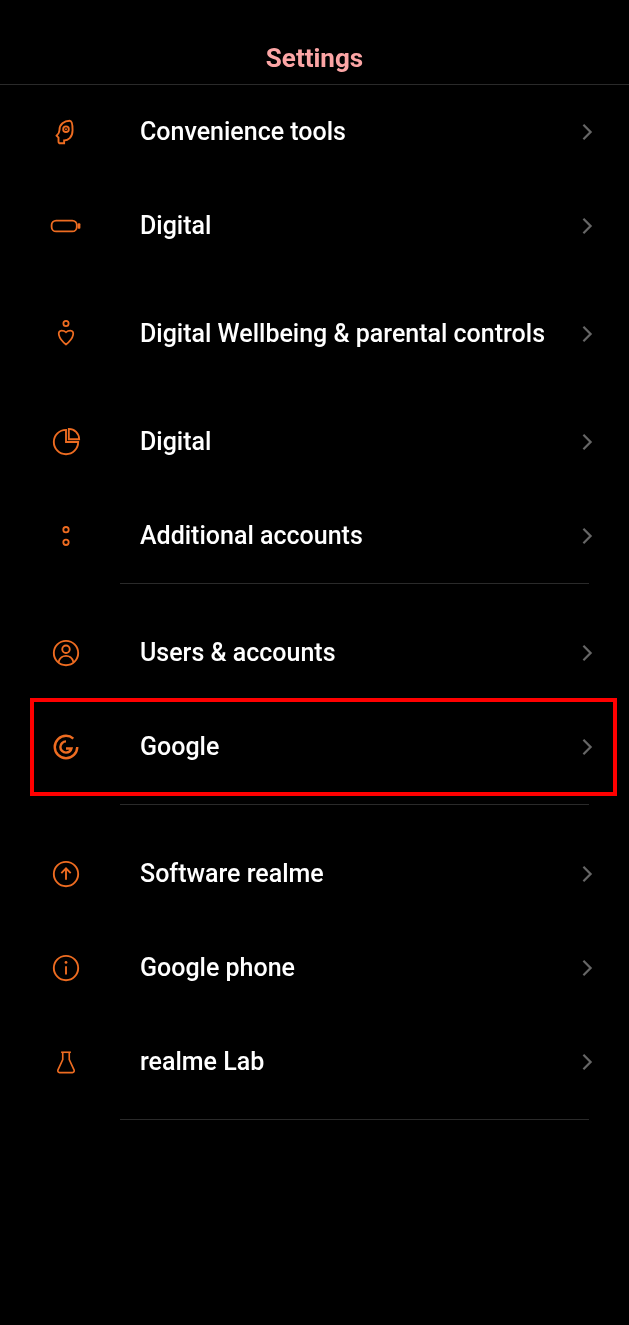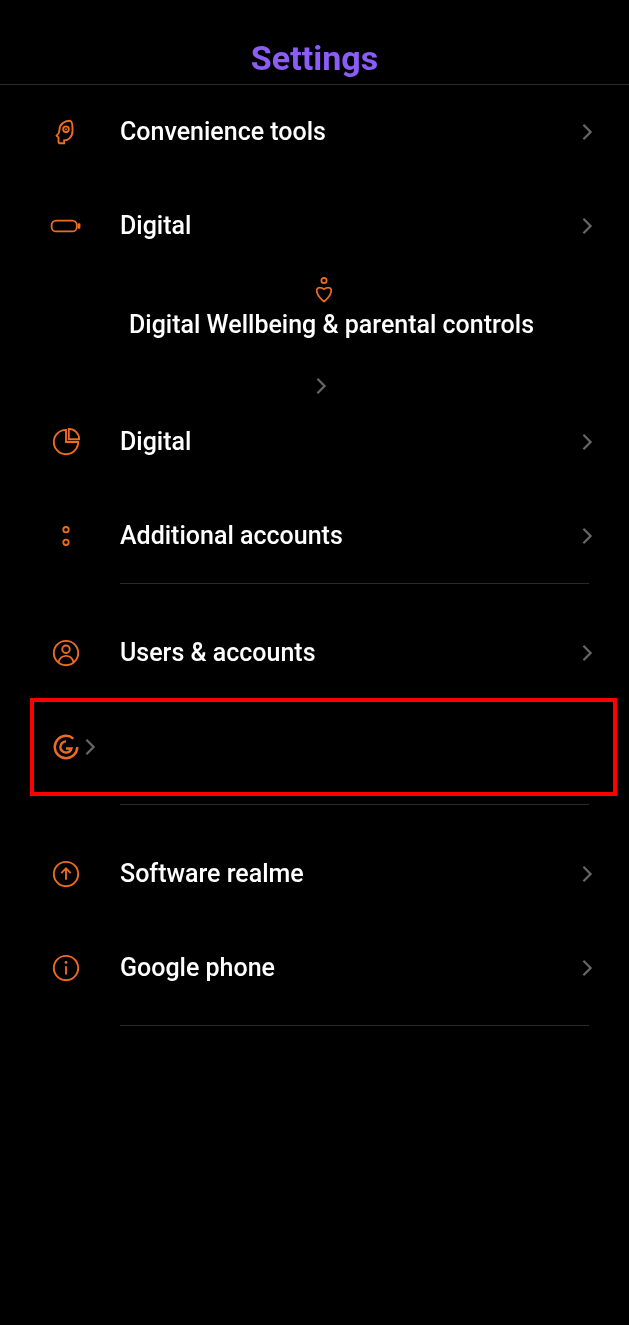--- a/index.html
+++ b/index.html
@@ -12,63 +12,62 @@
       overflow: hidden;
     }
     .header {
       height: 85px;
       display: flex;
       align-items: center;
       justify-content: center;
       border-bottom: 1px solid #2a2a2a;
     }
     .header-title {
-      font-size: 34px;
+      font-size: 26px;
       font-weight: 700;
-      color: #8b5cf6;
+      color: #fca5a5;
       margin-top: 31px;
     }
     .list {
       padding: 0;
     }
     .group-divider {
       height: 1px;
       background: #2a2a2a;
       margin-left: 120px;
       margin-right: 40px;
     }
     .item {
       display: flex;
       align-items: center;
       padding: 0 30px 0 48px;
       min-height: 94px;
       position: relative;
     }
     .item.tall {
       min-height: 122px;
-      flex-direction: column;
     }
     .item .icon-wrap {
       width: 36px;
       height: 36px;
       display: flex;
       align-items: center;
       justify-content: center;
       flex-shrink: 0;
     }
     .item .icon-wrap svg {
       stroke: #ee6c21;
       fill: none;
       stroke-width: 2;
     }
     .item .label {
       font-size: 25px;
       font-weight: 500;
       color: #fff;
-      margin-left: 36px;
+      margin-left: 56px;
       flex: 1;
       line-height: 1.3;
       padding-right: 20px;
     }
     .item .chevron {
       flex-shrink: 0;
       width: 18px;
       height: 18px;
     }
     .item .chevron svg {
@@ -180,20 +179,21 @@
   </div>
 
   <div class="item">
     <div class="highlight-box"></div>
     <span class="icon-wrap">
       <svg viewBox="0 0 32 32" width="30" height="30">
         <path d="M28 16 C28 22.6 22.6 28 16 28 C9.4 28 4 22.6 4 16 C4 9.4 9.4 4 16 4 C19 4 21.7 5.1 23.8 7" stroke-width="2.6"></path>
         <path d="M16 10 C12.7 10 10 12.7 10 16 C10 19.3 12.7 22 16 22 C18.8 22 21.1 20.1 21.8 17.5 L16 17.5" stroke-width="2.6"></path>
       </svg>
     </span>
+    <span class="label">Google</span>
     <span class="chevron"><svg viewBox="0 0 12 20" width="12" height="18">
           <polyline points="2,2 10,10 2,18"></polyline>
         </svg></span>
   </div>
 
   <div style="height:10px"></div>
   <div class="group-divider"></div>
   <div style="height:22px"></div>
 
   <div class="item">
@@ -217,17 +217,29 @@
         <circle cx="16" cy="10" r="1.5" fill="#ee6c21" stroke="none"></circle>
         <line x1="16" y1="14" x2="16" y2="23"></line>
       </svg>
     </span>
     <span class="label">Google phone</span>
     <span class="chevron"><svg viewBox="0 0 12 20" width="12" height="18">
           <polyline points="2,2 10,10 2,18"></polyline>
         </svg></span>
   </div>
 
+  <div class="item">
+    <span class="icon-wrap">
+      <svg viewBox="0 0 32 32" width="26" height="30">
+        <path d="M12 4 L12 13 L6 26 C5.5 27.5 6.5 29 8 29 L24 29 C25.5 29 26.5 27.5 26 26 L20 13 L20 4"></path>
+        <line x1="10" y1="4" x2="22" y2="4"></line>
+      </svg>
+    </span>
+    <span class="label">realme Lab</span>
+    <span class="chevron"><svg viewBox="0 0 12 20" width="12" height="18">
+          <polyline points="2,2 10,10 2,18"></polyline>
+        </svg></span>
+  </div>
 
   <div style="height:10px"></div>
   <div class="group-divider"></div>
 
 </div>
 
 </body></html>

